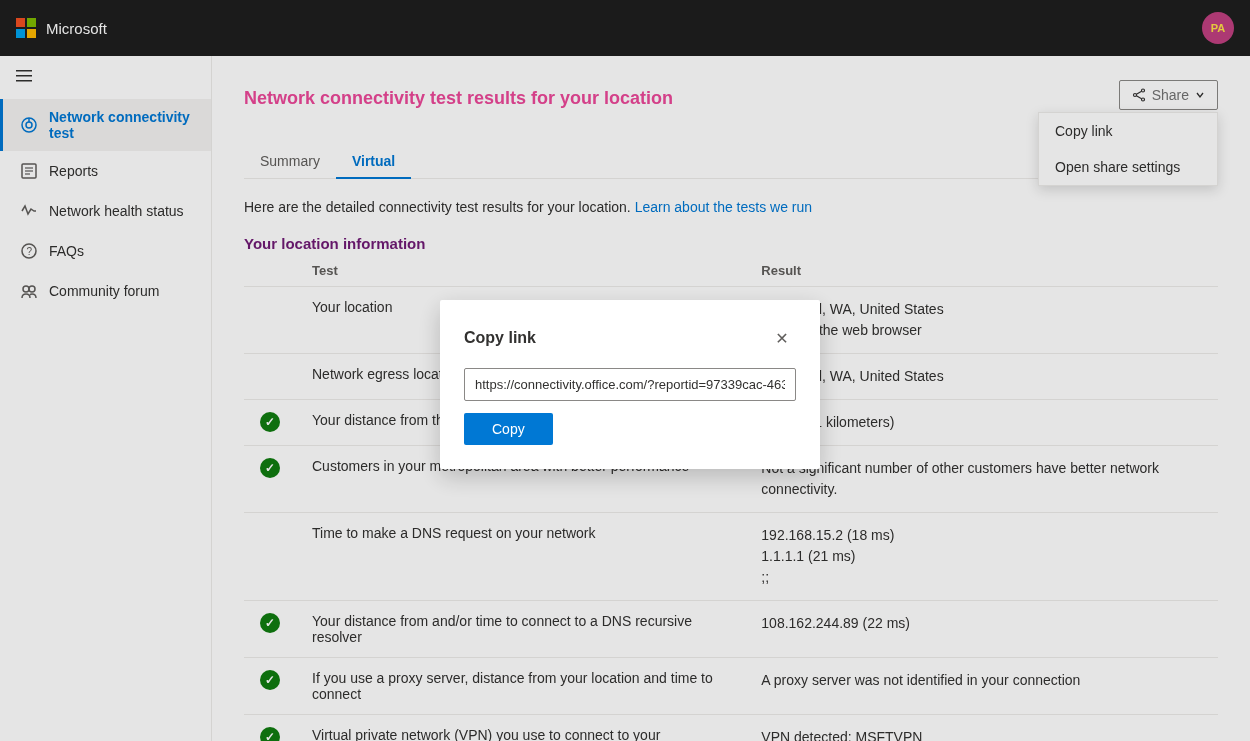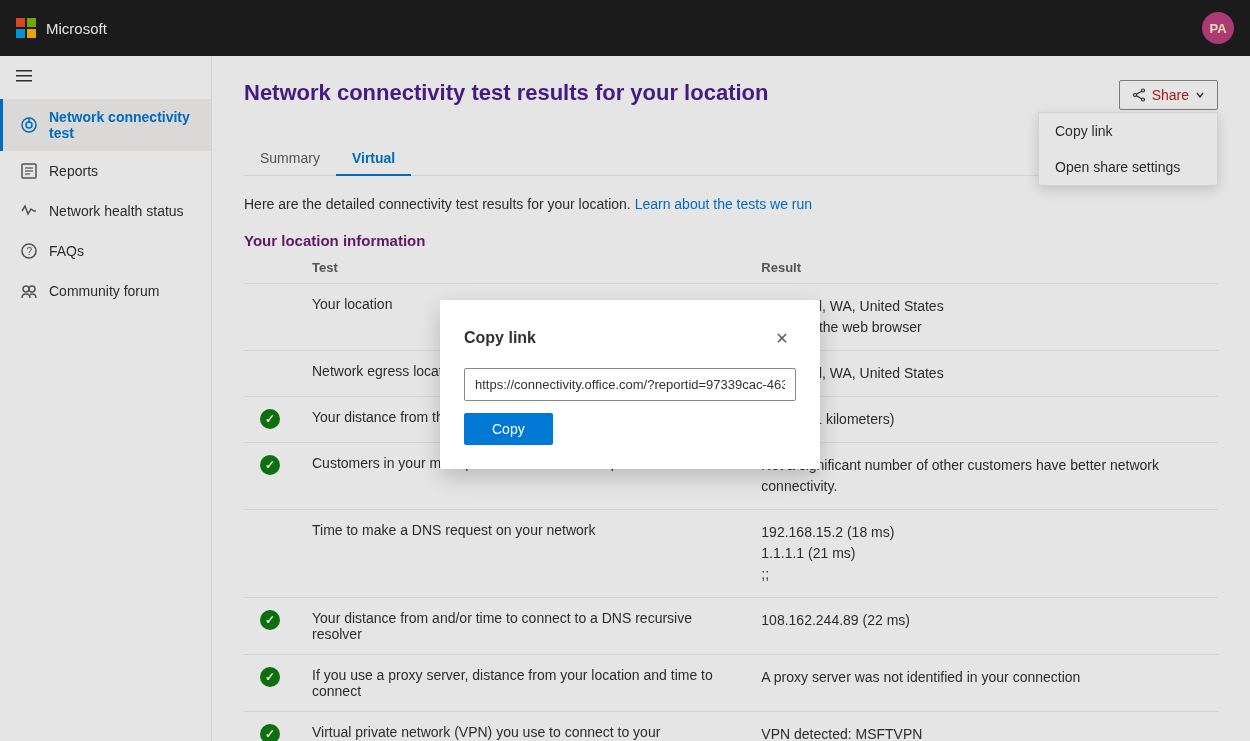--- a/index.html
+++ b/index.html
@@ -16,21 +16,21 @@
       flex-shrink: 0;
     }
     .topbar-left { display: flex; align-items: center; gap: 10px; }
     .ms-logo { width: 20px; height: 20px; display: grid; grid-template-columns: 1fr 1fr; grid-template-rows: 1fr 1fr; gap: 2px; }
     .ms-logo-sq { width: 9px; height: 9px; }
     .ms-logo-sq:nth-child(1) { background: #f25022; }
     .ms-logo-sq:nth-child(2) { background: #7fba00; }
     .ms-logo-sq:nth-child(3) { background: #00a4ef; }
     .ms-logo-sq:nth-child(4) { background: #ffb900; }
     .topbar-brand { color: #fff; font-size: 15px; font-weight: 400; }
-    .avatar { width: 32px; height: 32px; border-radius: 50%; background: #c04080; color: #fef9c3; display: flex; align-items: center; justify-content: center; font-size: 13px; font-weight: 600; }
+    .avatar { width: 32px; height: 32px; border-radius: 50%; background: #c04080; color: #fde047; display: flex; align-items: center; justify-content: center; font-size: 11px; font-weight: 600; }
 
     
     .layout { display: flex; flex: 1; overflow: hidden; }
 
     
     .sidebar {
       width: 212px;
       background: #fff;
       border-right: 1px solid #edebe9;
       display: flex;
@@ -64,24 +64,25 @@
 
     
     .main {
       flex: 1;
       background: #fff;
       overflow-y: auto;
       padding: 24px 32px;
       position: relative;
     }
     .page-title {
-      font-size: 22px;
+      font-size: 18px;
       font-weight: 600;
-      color: #4c1d95;
+      color: #ec4899;
       margin-bottom: 16px;
+      margin-top: 8px;
     }
     .tabs {
       display: flex;
       gap: 0;
       border-bottom: 1px solid #edebe9;
       margin-bottom: 20px;
     }
     .tab {
       padding: 8px 16px;
       cursor: pointer;
@@ -108,21 +109,21 @@
     }
     .share-btn {
       display: flex;
       align-items: center;
       gap: 6px;
       border: 1px solid #8a8886;
       background: #fff;
       padding: 6px 12px;
       cursor: pointer;
       font-size: 14px;
-      color: #b91c1c;
+      color: #737373;
       border-radius: 2px;
     }
     .share-dropdown {
       background: #fff;
       border: 1px solid #edebe9;
       box-shadow: 0 4px 12px rgba(0,0,0,0.15);
       min-width: 180px;
       z-index: 10;
       margin-top: 2px;
     }

